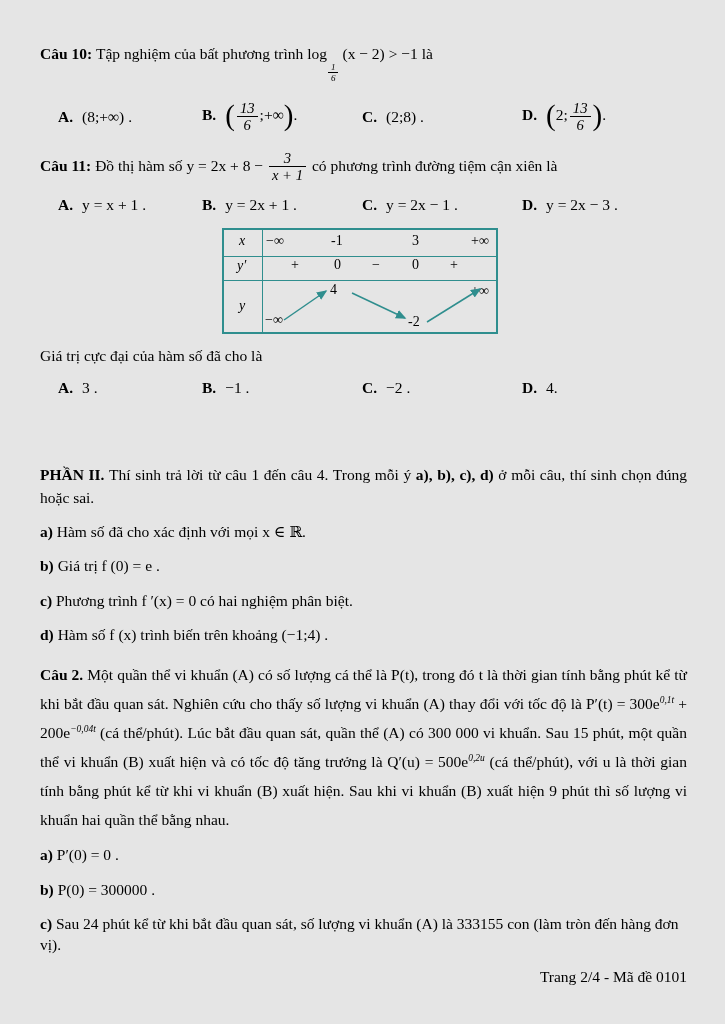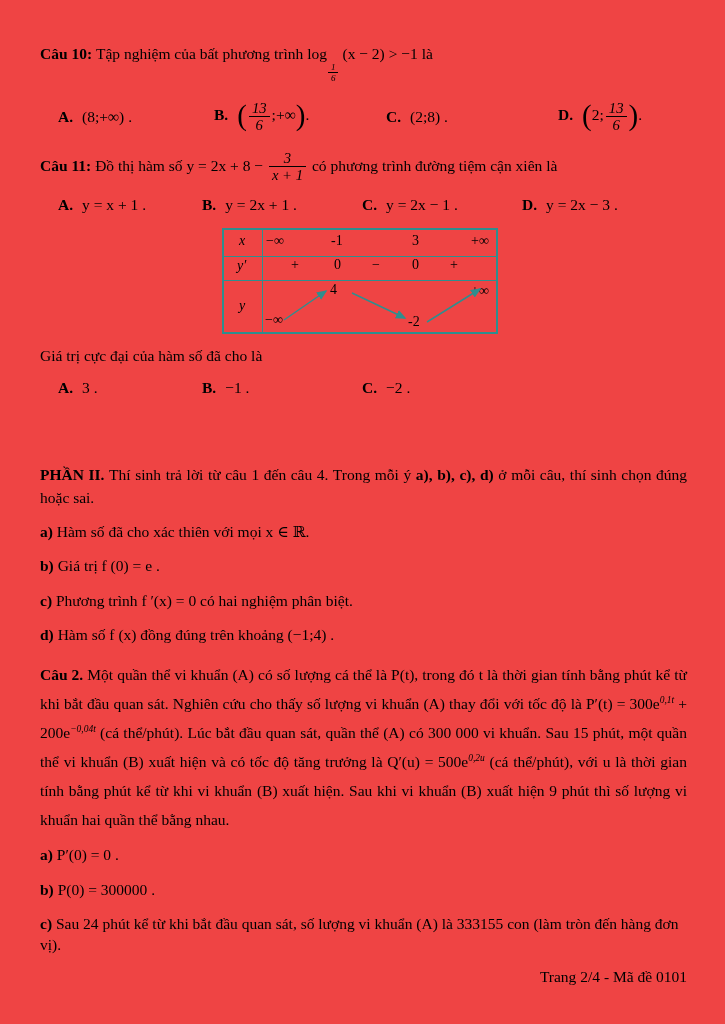--- a/index.html
+++ b/index.html
@@ -1,19 +1,19 @@
 <!DOCTYPE html>
 <html><head>
 <meta charset="utf-8">
 <style>
   html,body{margin:0;padding:0;background:#fff;}
   .page{
     position:relative;
     width:725px;height:1024px;
-    background:#ef4444;
+    background:#e5e5e5;
     font-family:"Liberation Serif","DejaVu Serif",serif;
     font-size:15.5px;color:#000;
     overflow:hidden;
   }
   .content{padding:44px 38px 0 40px;}
   .b{font-weight:bold;}
   .m{}
   sup{font-size:9.5px;line-height:0;font-style:italic;}
   .qline{line-height:1.35;margin-bottom:12px;}
   .opts{
@@ -28,21 +28,21 @@
   .frac{
     display:inline-flex;flex-direction:column;
     vertical-align:middle;text-align:center;
     line-height:1.12;margin:0 2px;font-size:0.95em;font-style:italic;
   }
   .frac .fn{border-bottom:1px solid #000;padding:0 3px;}
   .frac .fd{padding:0 3px;}
   .subfrac{font-size:9px;vertical-align:-11px;margin:0 4px 0 1px;line-height:1.15;}
   .subfrac .fn{border-bottom:1px solid #000;padding:0 1px;}
   .bigp{font-size:29px;font-weight:400;vertical-align:-5px;line-height:0;font-style:normal;}
-  .tallrow{margin-top:16px;margin-bottom:16px;gap:12px;}
+  .tallrow{margin-top:16px;margin-bottom:16px;}
   
   .bbt{
     position:relative;width:276px;height:106px;
     border:2px solid #2f8e8e;box-sizing:border-box;
     margin:4px 0 12px 182px;
     font-size:14px;
   }
   .bbt .vline{position:absolute;left:38px;top:0;width:0;height:100%;border-left:1.6px solid #2f8e8e;}
   .bbt .hline1{position:absolute;left:0;top:26px;width:100%;height:0;border-top:1.6px solid #2f8e8e;}
   .bbt .hline2{position:absolute;left:0;top:50px;width:100%;height:0;border-top:1.6px solid #2f8e8e;}
@@ -127,30 +127,31 @@
         <line x1="90" y1="13" x2="143" y2="38" stroke="#2f8e8e" stroke-width="1.5" marker-end="url(#ah)"></line>
         <line x1="165" y1="42" x2="218" y2="9" stroke="#2f8e8e" stroke-width="1.5" marker-end="url(#ah)"></line>
       </svg>
     </div>
 
     <div class="qline">Giá trị cực đại của hàm số đã cho là</div>
     <div class="opts">
       <div class="opt"><span class="optl">A.</span><span><span>3 .</span></span></div>
       <div class="opt"><span class="optl">B.</span><span><span>−1 .</span></span></div>
       <div class="opt"><span class="optl">C.</span><span><span>−2 .</span></span></div>
+      <div class="opt"><span class="optl">D.</span><span><span>4.</span></span></div>
     </div>
 
     <div class="gap"></div>
 
     <div class="para"><span class="b">PHẦN II. </span><span>Thí sinh trả lời từ câu 1 đến câu 4. Trong mỗi ý </span><span class="b">a), b), c), d)</span><span> ở mỗi câu, thí sinh chọn đúng hoặc sai.</span></div>
 
-    <div class="item"><span class="b">a) </span><span>Hàm số đã cho xác thiên với mọi </span><span class="m">x ∈ ℝ</span><span>.</span></div>
+    <div class="item"><span class="b">a) </span><span>Hàm số đã cho xác định với mọi </span><span class="m">x ∈ ℝ</span><span>.</span></div>
     <div class="item"><span class="b">b) </span><span>Giá trị </span><span class="m">f (0) = e</span><span> .</span></div>
     <div class="item"><span class="b">c) </span><span>Phương trình </span><span class="m">f ′(x) = 0</span><span> có hai nghiệm phân biệt.</span></div>
-    <div class="item"><span class="b">d) </span><span>Hàm số </span><span class="m">f (x)</span><span> đồng đúng trên khoảng </span><span class="m">(−1;4)</span><span> .</span></div>
+    <div class="item"><span class="b">d) </span><span>Hàm số </span><span class="m">f (x)</span><span> trình biến trên khoảng </span><span class="m">(−1;4)</span><span> .</span></div>
 
     <div class="para2"><span class="b">Câu 2. </span><span>Một quần thể vi khuẩn </span><span class="m">(A)</span><span> có số lượng cá thể là </span><span class="m">P(t)</span><span>, trong đó </span><span class="m">t</span><span> là thời gian tính bằng phút kể từ khi bắt đầu quan sát. Nghiên cứu cho thấy số lượng vi khuẩn </span><span class="m">(A)</span><span> thay đổi với tốc độ là </span><span class="m">P′(t) = 300e</span><sup>0,1t</sup><span class="m"> + 200e</span><sup>−0,04t</sup><span> (cá thể/phút). Lúc bắt đầu quan sát, quần thể </span><span class="m">(A)</span><span> có 300 000 vi khuẩn. Sau 15 phút, một quần thể vi khuẩn </span><span class="m">(B)</span><span> xuất hiện và có tốc độ tăng trưởng là </span><span class="m">Q′(u) = 500e</span><sup>0,2u</sup><span> (cá thể/phút), với </span><span class="m">u</span><span> là thời gian tính bằng phút kể từ khi vi khuẩn </span><span class="m">(B)</span><span> xuất hiện. Sau khi vi khuẩn </span><span class="m">(B)</span><span> xuất hiện 9 phút thì số lượng vi khuẩn hai quần thể bằng nhau.</span></div>
     <div class="item"><span class="b">a) </span><span class="m">P′(0) = 0</span><span> .</span></div>
     <div class="item"><span class="b">b) </span><span class="m">P(0) = 300000</span><span> .</span></div>
     <div class="item"><span class="b">c) </span><span>Sau 24 phút kể từ khi bắt đầu quan sát, số lượng vi khuẩn </span><span class="m">(A)</span><span> là 333155 con (làm tròn đến hàng đơn vị).</span></div>
 
   </div>
 
   <div class="footer">Trang 2/4 - Mã đề 0101</div>
 </div>

